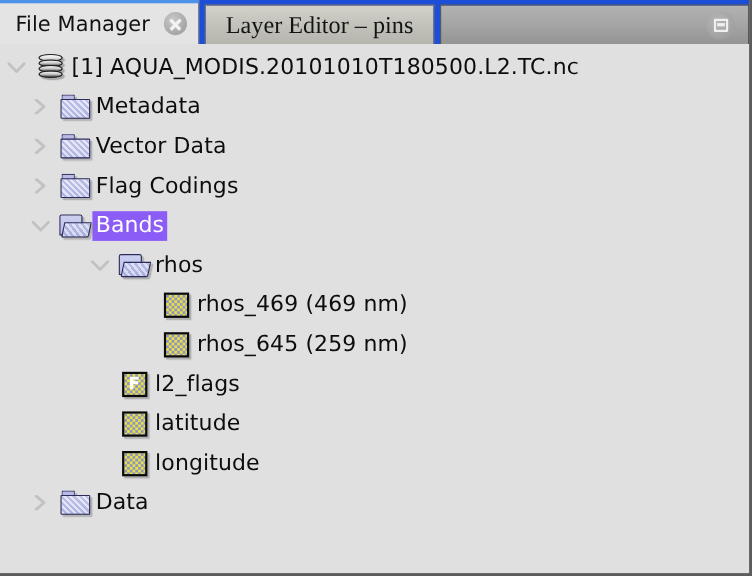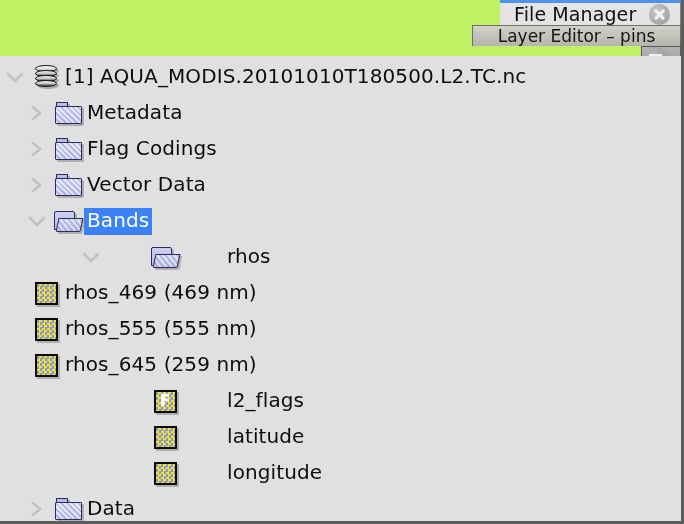--- a/index.html
+++ b/index.html
@@ -24,24 +24,23 @@
     border-right: 3px solid #5c5c5c;
     border-bottom: 3px solid #5c5c5c;
     overflow: hidden;
   }
 
   
   .tabbar {
     position: relative;
     display: flex;
     align-items: flex-end;
-    height: 56px;
-    background: #bef264;
-    box-sizing: border-box;
-    flex-direction: column;
+    height: 40px;
+    background: #1d4ed8;
+    box-sizing: border-box;
   }
 
   .tab {
     position: relative;
     height: 38px;
     box-sizing: border-box;
     display: flex;
     align-items: center;
     cursor: default;
     user-select: none;
@@ -66,22 +65,23 @@
     width: 209px;
     margin-left: 5px;
     height: 36px;
     background: linear-gradient(to bottom, #d2d2cb 0%, #c6c6bf 38%, #b5b5ae 100%);
     border: 1px solid #6e6e6e;
     border-bottom: none;
     justify-content: center;
     align-self: flex-end;
   }
   .tab.inactive .tab-label {
-    font-size: 17px;
+    font-size: 22px;
     color: #141414;
+    font-family: Liberation Serif, serif;
   }
 
   .close-icon {
     width: 21px;
     height: 21px;
     border-radius: 50%;
     background: radial-gradient(circle at 38% 34%, #c9c9c9 0%, #ababab 58%, #9a9a9a 100%);
     position: relative;
     flex: 0 0 auto;
     margin-left: 9px;
@@ -183,29 +183,29 @@
   }
 
   .label {
     font-size: 20px;
     color: #0d0d0d;
     padding: 1px 3px 3px 3px;
     line-height: 1.15;
     letter-spacing: .1px;
   }
   .row.selected .label {
-    background: #3b82f6;
+    background: #8b5cf6;
     color: #ffffff;
   }
 
   
   .ind1 { padding-left: 0px; }
   .ind2 { padding-left: 22px; }
-  .ind3 { padding-left: 76px; gap: 43px; }
-  .ind4 { }
+  .ind3 { padding-left: 76px; }
+  .ind4 { padding-left: 114px; }
 
   
   .ico-db {
     width: 22px; height: 24px;
     position: relative;
     filter: drop-shadow(2px 2px 0 rgba(120,120,120,.55));
   }
   .ico-db .disc {
     position: absolute;
     left: 0; width: 22px; height: 7px;
@@ -354,35 +354,35 @@
           <svg width="18" height="14" viewBox="0 0 18 14">
             <path d="M5 1 L12 7 L5 13" fill="none" stroke="#c2c2c2" stroke-width="2.6" stroke-linecap="round" stroke-linejoin="round"></path>
           </svg>
         </span>
         <span class="node-icon">
           <span class="ico-folder">
             <span class="tab-top"></span>
             <span class="body"></span>
           </span>
         </span>
-        <span class="label">Flag Codings</span>
+        <span class="label">Vector Data</span>
       </div>
       <div class="row ind2">
         <span class="twisty">
           <svg width="18" height="14" viewBox="0 0 18 14">
             <path d="M5 1 L12 7 L5 13" fill="none" stroke="#c2c2c2" stroke-width="2.6" stroke-linecap="round" stroke-linejoin="round"></path>
           </svg>
         </span>
         <span class="node-icon">
           <span class="ico-folder">
             <span class="tab-top"></span>
             <span class="body"></span>
           </span>
         </span>
-        <span class="label">Vector Data</span>
+        <span class="label">Flag Codings</span>
       </div>
       <div class="row ind2 selected">
         <span class="twisty">
           <svg width="18" height="14" viewBox="0 0 18 14">
             <path d="M2 4 L9 11 L16 4" fill="none" stroke="#c2c2c2" stroke-width="2.6" stroke-linecap="round" stroke-linejoin="round"></path>
           </svg>
         </span>
         <span class="node-icon">
           <span class="ico-folder-open">
             <span class="back"></span>
@@ -410,27 +410,20 @@
         <span class="node-icon">
           <span class="ico-band"></span>
         </span>
         <span class="label">rhos_469 (469 nm)</span>
       </div>
       <div class="row ind4">
         <span class="twisty none"></span>
         <span class="node-icon">
           <span class="ico-band"></span>
         </span>
-        <span class="label">rhos_555 (555 nm)</span>
-      </div>
-      <div class="row ind4">
-        <span class="twisty none"></span>
-        <span class="node-icon">
-          <span class="ico-band"></span>
-        </span>
         <span class="label">rhos_645 (259 nm)</span>
       </div>
       <div class="row ind3">
         <span class="twisty none"></span>
         <span class="node-icon">
           <span class="ico-band">
             <span class="letter">F</span>
           </span>
         </span>
         <span class="label">l2_flags</span>

